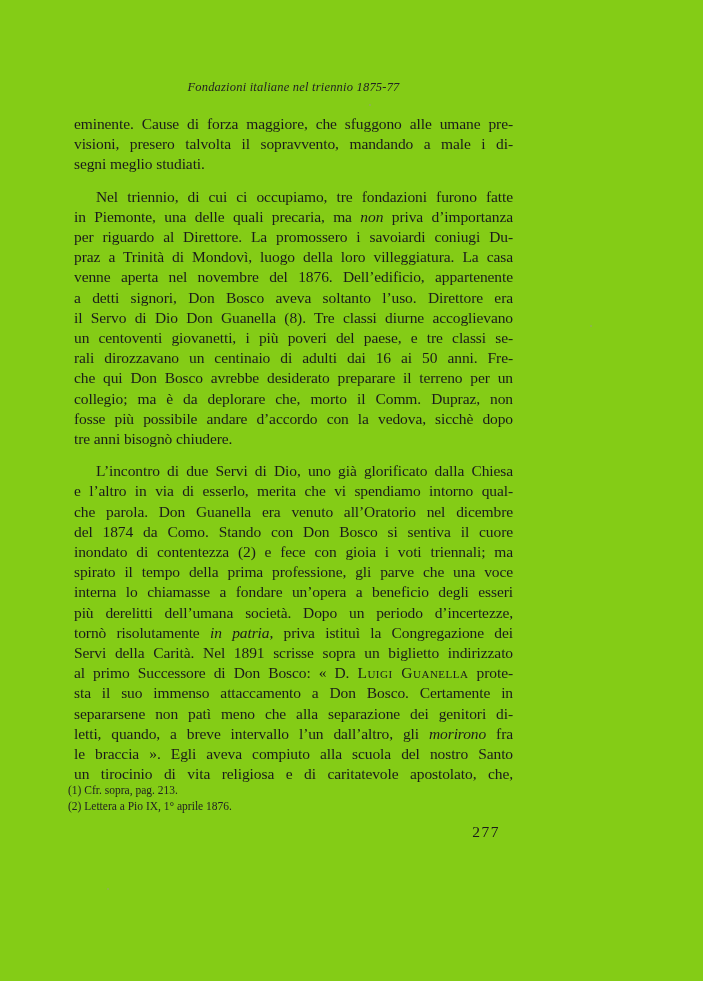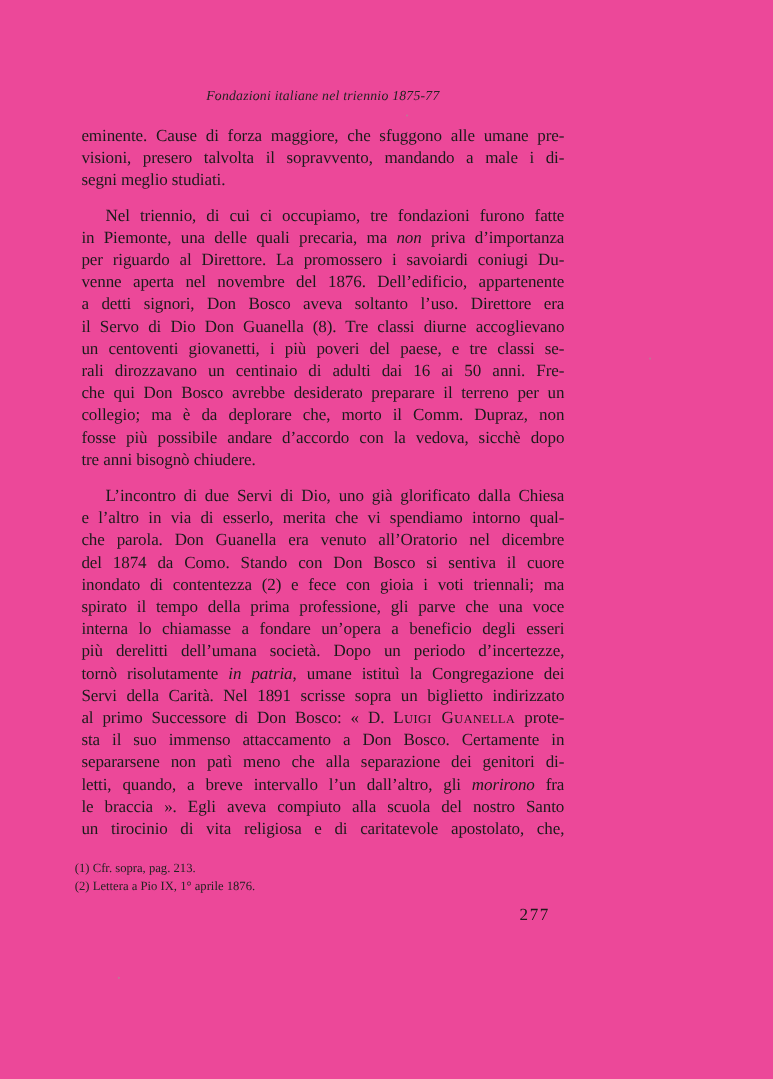--- a/index.html
+++ b/index.html
@@ -1,21 +1,21 @@
 <!DOCTYPE html>
 <html><head>
 <meta charset="utf-8">
 <style>
   html, body { margin: 0; padding: 0; }
   body { background: #ffffff; }
   .page {
     position: relative;
     width: 703px;
     height: 981px;
-    background: #ec4899;
+    background: #84cc16;
     overflow: hidden;
     font-family: "Liberation Serif", serif;
     color: #1b1b1b;
   }
   .running-head {
     position: absolute;
     top: 80px;
     left: 62px;
     width: 463px;
     text-align: center;
@@ -79,40 +79,41 @@
   <div class="text-block">
       <div class="para">
         <div class="line"><span>eminente. Cause di forza maggiore, che sfuggono alle umane pre-</span></div>
         <div class="line"><span>visioni, presero talvolta il sopravvento, mandando a male i di-</span></div>
         <div class="line last"><span>segni meglio studiati.</span></div>
       </div>
       <div class="para">
         <div class="line indent"><span>Nel triennio, di cui ci occupiamo, tre fondazioni furono fatte</span></div>
         <div class="line"><span>in Piemonte, una delle quali precaria, ma </span><span class="italic">non</span><span> priva d’importanza</span></div>
         <div class="line"><span>per riguardo al Direttore. La promossero i savoiardi coniugi Du-</span></div>
+        <div class="line"><span>praz a Trinità di Mondovì, luogo della loro villeggiatura. La casa</span></div>
         <div class="line"><span>venne aperta nel novembre del 1876. Dell’edificio, appartenente</span></div>
         <div class="line"><span>a detti signori, Don Bosco aveva soltanto l’uso. Direttore era</span></div>
         <div class="line"><span>il Servo di Dio Don Guanella (8). Tre classi diurne accoglievano</span></div>
         <div class="line"><span>un centoventi giovanetti, i più poveri del paese, e tre classi se-</span></div>
         <div class="line"><span>rali dirozzavano un centinaio di adulti dai 16 ai 50 anni. Fre-</span></div>
         <div class="line"><span>che qui Don Bosco avrebbe desiderato preparare il terreno per un</span></div>
         <div class="line"><span>collegio; ma è da deplorare che, morto il Comm. Dupraz, non</span></div>
         <div class="line"><span>fosse più possibile andare d’accordo con la vedova, sicchè dopo</span></div>
         <div class="line last"><span>tre anni bisognò chiudere.</span></div>
       </div>
       <div class="para">
         <div class="line indent"><span>L’incontro di due Servi di Dio, uno già glorificato dalla Chiesa</span></div>
         <div class="line"><span>e l’altro in via di esserlo, merita che vi spendiamo intorno qual-</span></div>
         <div class="line"><span>che parola. Don Guanella era venuto all’Oratorio nel dicembre</span></div>
         <div class="line"><span>del 1874 da Como. Stando con Don Bosco si sentiva il cuore</span></div>
         <div class="line"><span>inondato di contentezza (2) e fece con gioia i voti triennali; ma</span></div>
         <div class="line"><span>spirato il tempo della prima professione, gli parve che una voce</span></div>
         <div class="line"><span>interna lo chiamasse a fondare un’opera a beneficio degli esseri</span></div>
         <div class="line"><span>più derelitti dell’umana società. Dopo un periodo d’incertezze,</span></div>
-        <div class="line"><span>tornò risolutamente </span><span class="italic">in patria</span><span>, umane istituì la Congregazione dei</span></div>
+        <div class="line"><span>tornò risolutamente </span><span class="italic">in patria</span><span>, priva istituì la Congregazione dei</span></div>
         <div class="line"><span>Servi della Carità. Nel 1891 scrisse sopra un biglietto indirizzato</span></div>
         <div class="line"><span>al primo Successore di Don Bosco: « D. </span><span class="smallcaps">Luigi Guanella</span><span> prote-</span></div>
         <div class="line"><span>sta il suo immenso attaccamento a Don Bosco. Certamente in</span></div>
         <div class="line"><span>separarsene non patì meno che alla separazione dei genitori di-</span></div>
         <div class="line"><span>letti, quando, a breve intervallo l’un dall’altro, gli </span><span class="italic">morirono</span><span> fra</span></div>
         <div class="line"><span>le braccia ». Egli aveva compiuto alla scuola del nostro Santo</span></div>
         <div class="line"><span>un tirocinio di vita religiosa e di caritatevole apostolato, che,</span></div>
       </div>
     </div>
 

